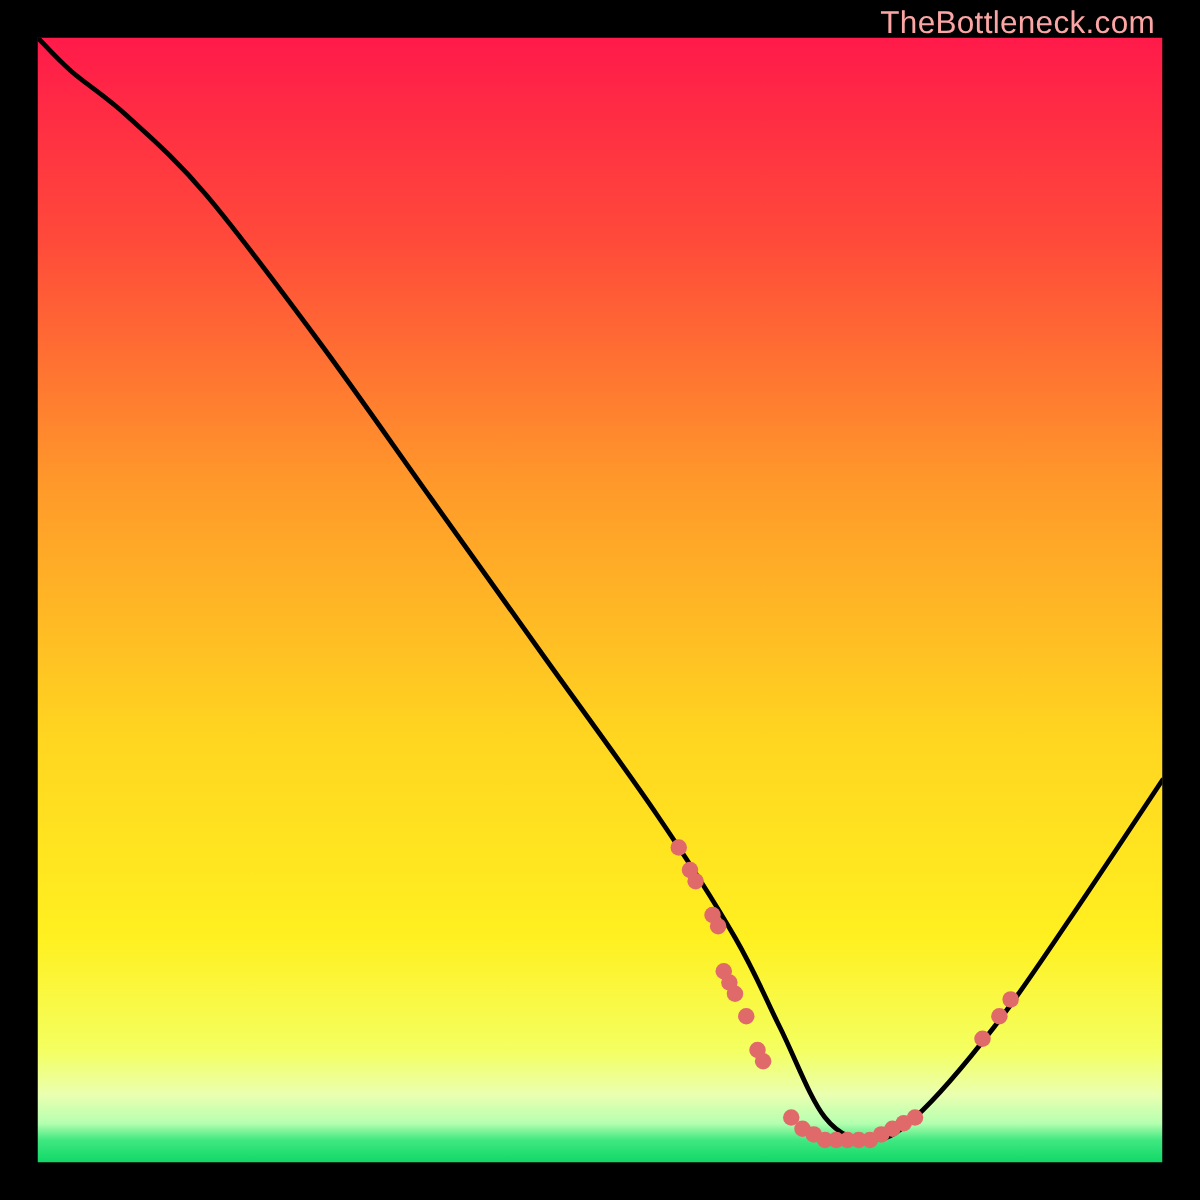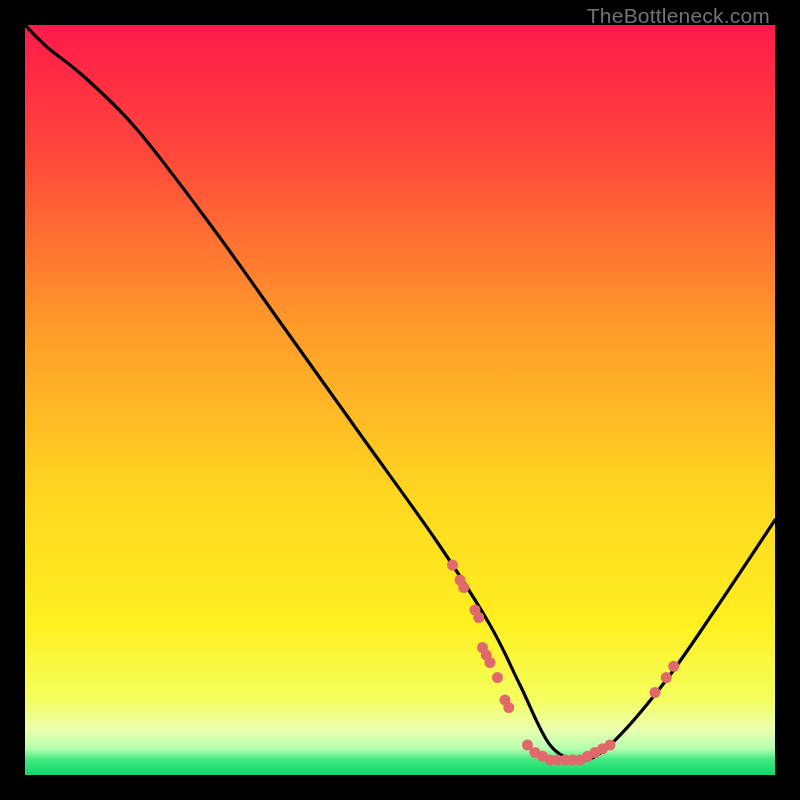--- a/index.html
+++ b/index.html
@@ -23,21 +23,21 @@
     position: absolute;
     left: 0;
     top: 0;
     width: 750px;
     height: 750px;
   }
   .attribution {
     position: absolute;
     top: 4px;
     right: 30px;
-    color: #737373;
+    color: #fca5a5;
     font-size: 21px;
     font-weight: 500;
     letter-spacing: 0.2px;
   }
   svg {
     display: block;
   }
 </style>
 </head>
 <body>

